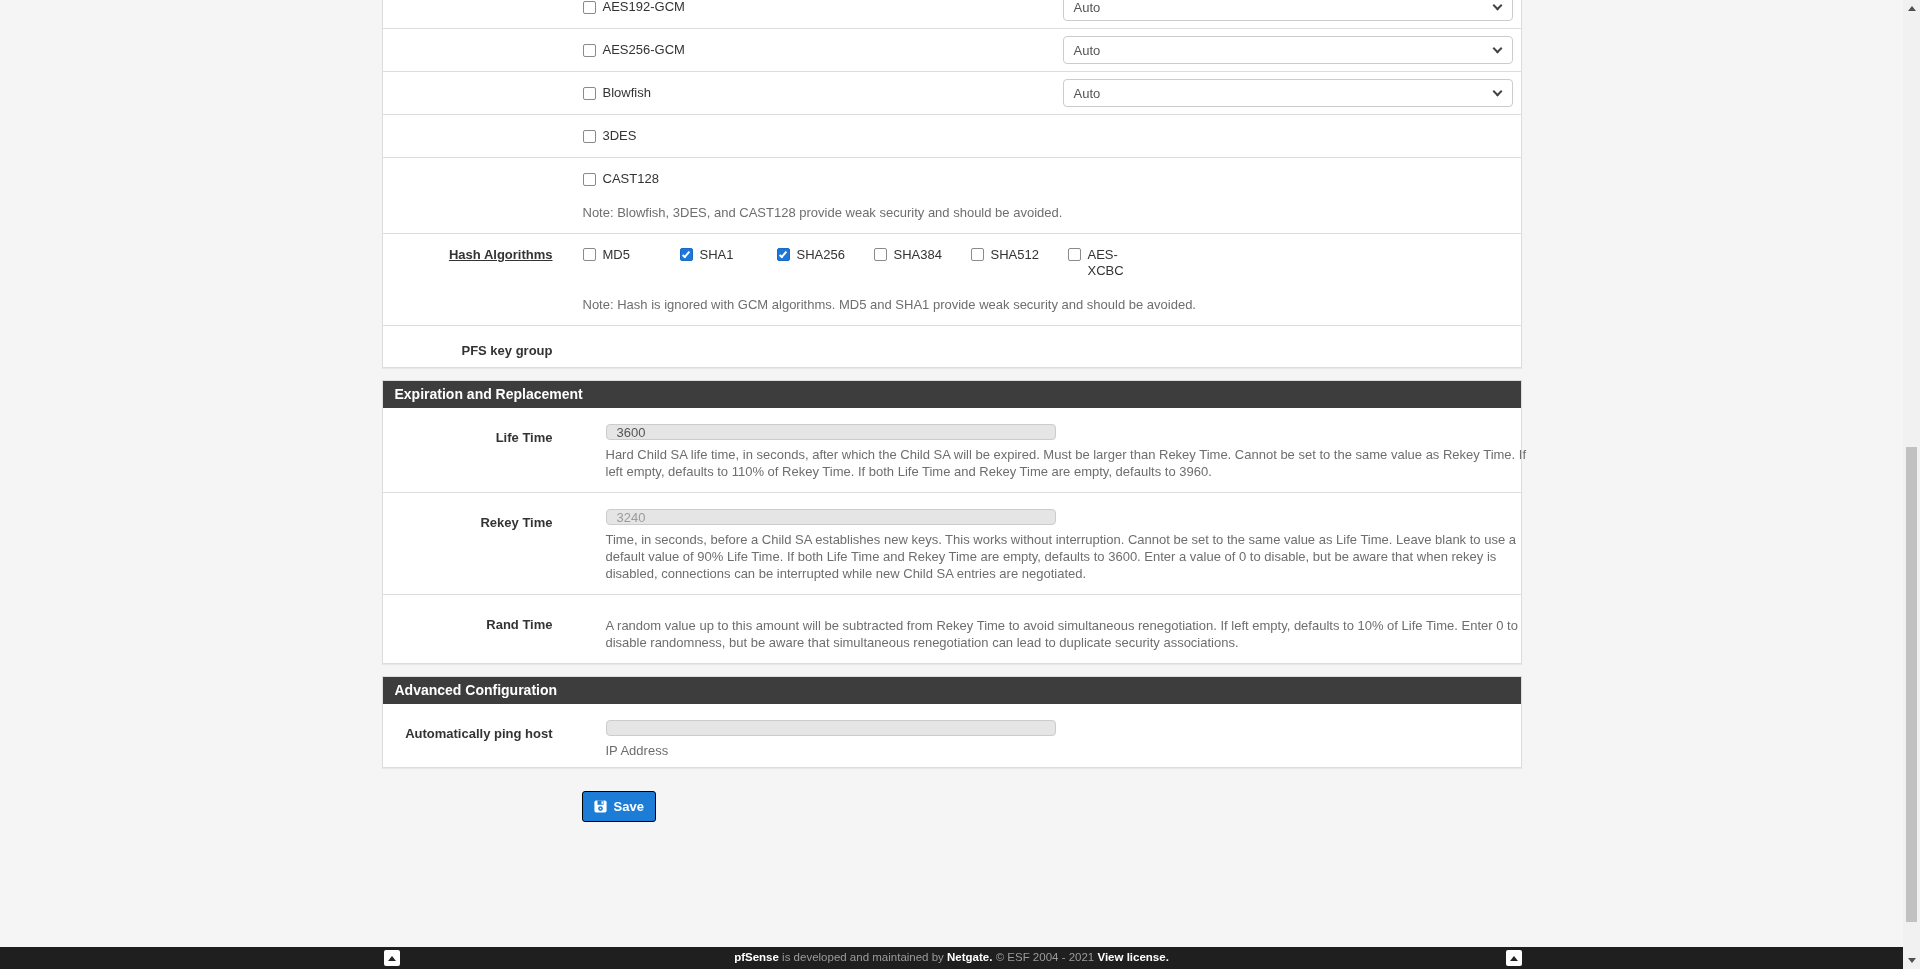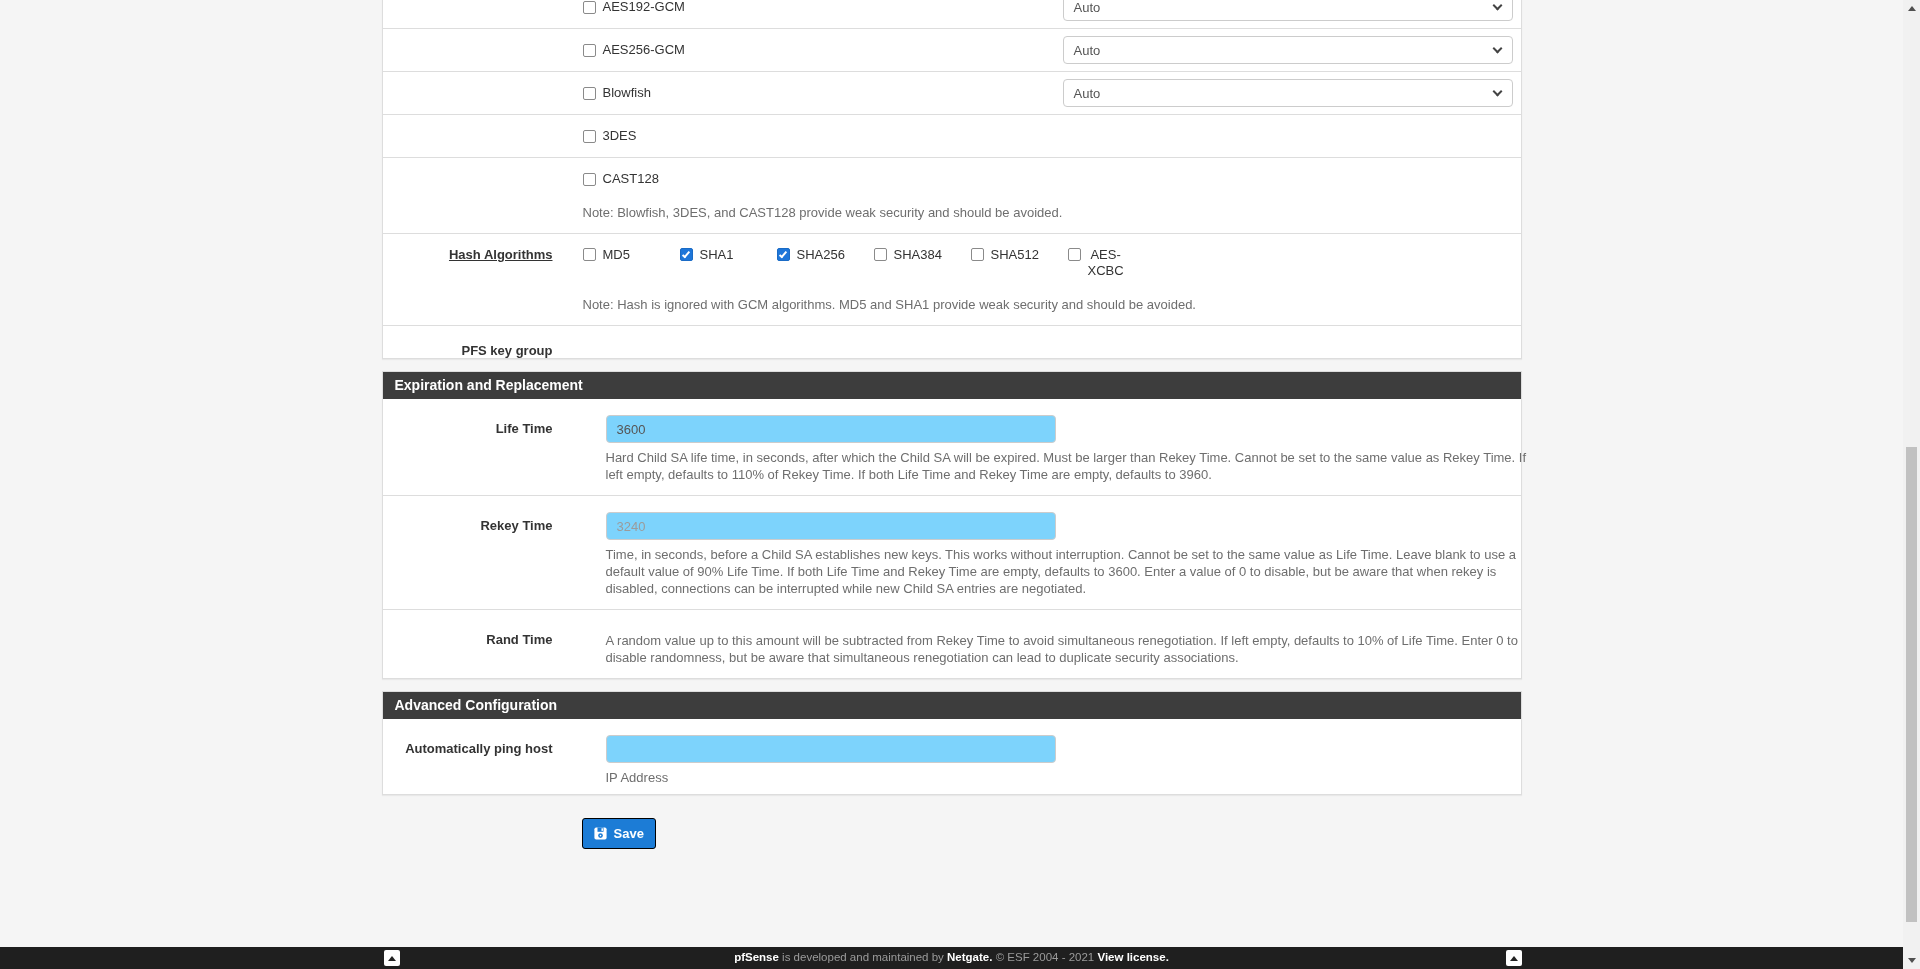--- a/index.html
+++ b/index.html
@@ -27,28 +27,28 @@
   
   .cb { position:relative; width:13px; height:13px; border:1px solid #8a8a8a; border-radius:2px; background:#fff; flex:0 0 13px; margin-top:1px; }
   .cb.checked { background:#1e76d9; border-color:#1a6bc6; }
   .cb .tick { display:none; position:absolute; left:3.5px; top:0.5px; width:4px; height:8px; border-right:2px solid #fff; border-bottom:2px solid #fff; transform:rotate(40deg); }
   .cb.checked .tick { display:block; }
   .cb-label { margin-left:7px; color:#333; line-height:16px; }
 
   
   .sel { position:relative; width:450px; height:28px; border:1px solid #ccc; border-radius:4px; background:#fff; display:flex; align-items:center; padding:0 10px; color:#555; cursor:default; }
   .sel .chev { position:absolute; right:11px; top:8px; width:7px; height:7px; border-right:2px solid #444; border-bottom:2px solid #444; transform:rotate(45deg); }
-  .txt { width:450px; height:28px; border:1px solid #ccc; border-radius:4px; padding:0 10px; font-size:13px; color:#555; font-family:"Liberation Sans", sans-serif; background:#7dd3fc; }
+  .txt { width:450px; height:16px; border:1px solid #ccc; border-radius:4px; padding:0 10px; font-size:13px; color:#555; font-family:"Liberation Sans", sans-serif; background:#e5e5e5; }
   .txt::placeholder { color:#9b9b9b; opacity:1; }
 
   .help { color:#6e6e6e; line-height:17px; margin-top:6px; }
   .note { color:#6e6e6e; line-height:17px; }
 
   
-  .hash-opts { display:flex; align-items:flex-start;text-align:center; }
+  .hash-opts { display:flex; align-items:flex-start; }
   .hopt { display:flex; align-items:flex-start; width:97px; flex:0 0 97px; }
   .hopt.narrow { width:55px; flex:0 0 55px; }
   .hopt .cb-label { margin-left:7px; }
 
   .underlined { text-decoration:underline; }
 
   
   .field-row { padding-top:16px; padding-bottom:12px;gap:23px; }
 
   
@@ -176,21 +176,21 @@
               </div>
               <div class="hopt narrow">
                 <span class="cb"></span>
                 <span class="cb-label">AES-XCBC</span>
               </div>
             </div>
             <div class="note" style="margin-top:17px;">Note: Hash is ignored with GCM algorithms. MD5 and SHA1 provide weak security and should be avoided.</div>
           </div>
         </div>
 
-        <div class="frow" style="padding-top:10px; ">
+        <div class="frow" style="padding-top:10px; padding-bottom:9px;">
           <div class="label-cell" style="padding-top:7px;">PFS key group</div>
         </div>
       </div>
 
       <div class="panel">
         <div class="panel-heading">Expiration and Replacement</div>
 
         <div class="frow field-row">
           <div class="label-cell" style="padding-top:6px;">Life Time</div>
           <div class="content-cell">

